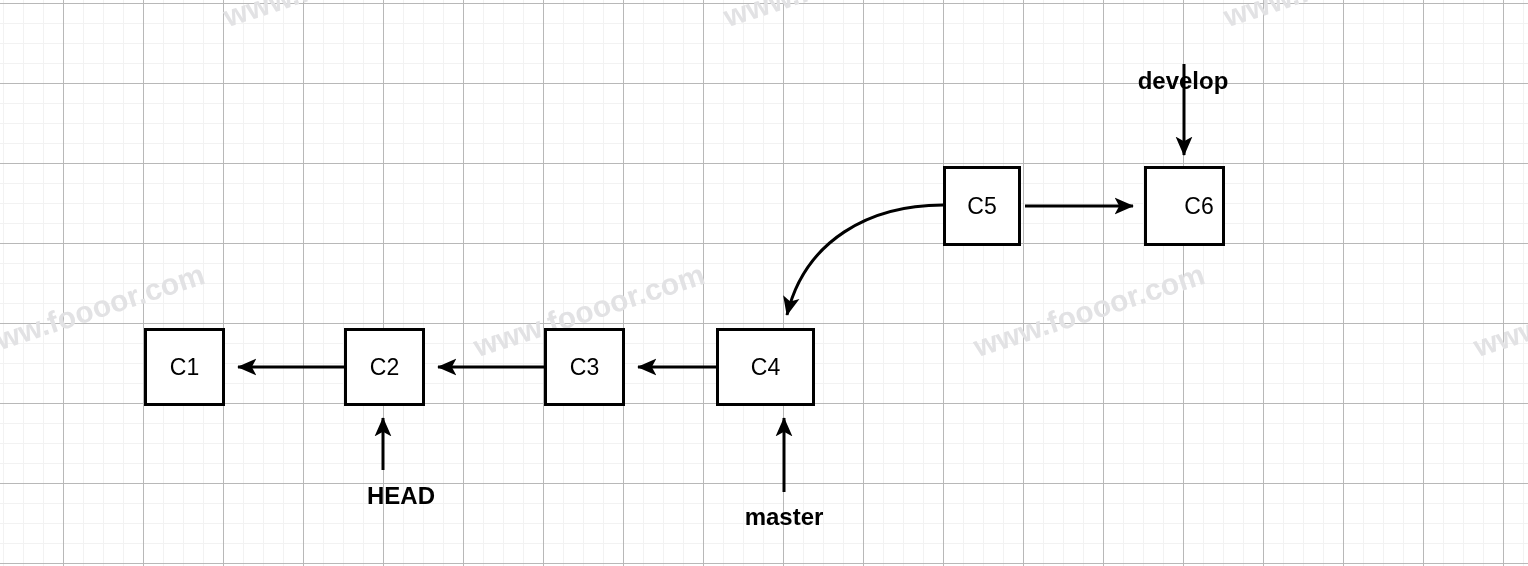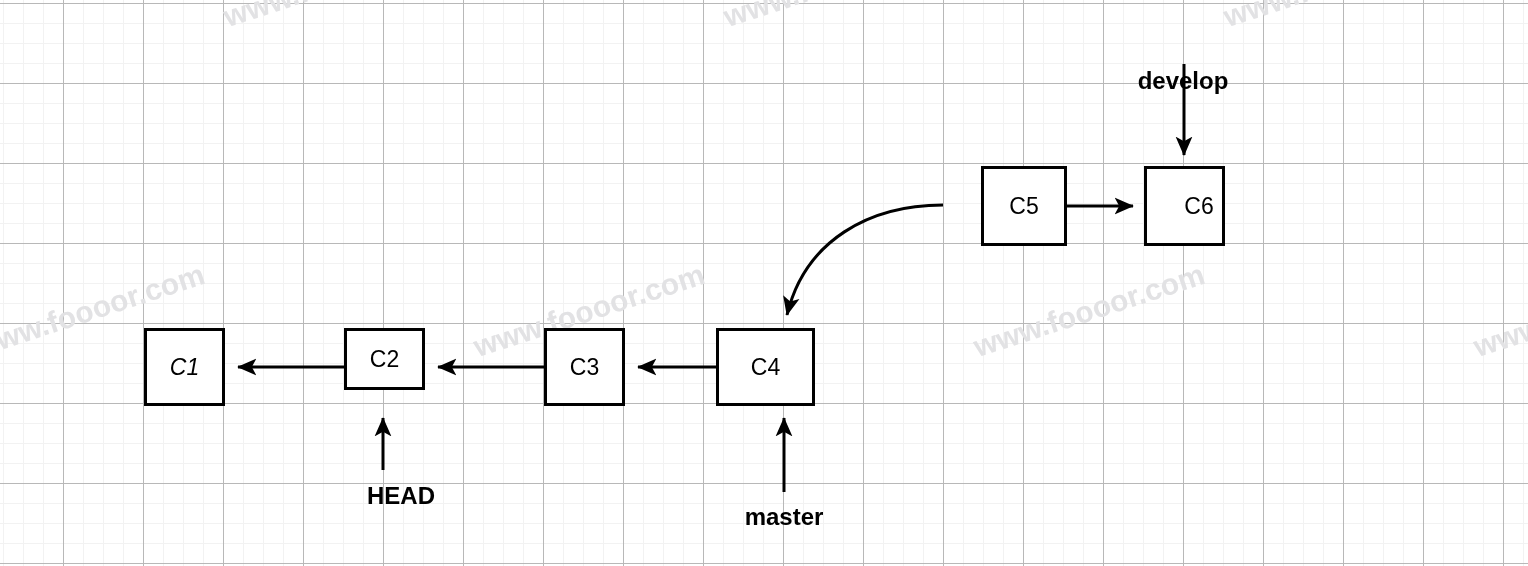--- a/index.html
+++ b/index.html
@@ -116,24 +116,24 @@
 
     <line x1="1025" y1="206" x2="1133" y2="206" stroke="#000000" stroke-width="3" marker-end="url(#arrowHead)"></line>
 
     <line x1="383" y1="470" x2="383" y2="418" stroke="#000000" stroke-width="3" marker-end="url(#arrowHead)"></line>
 
     <line x1="784" y1="492" x2="784" y2="418" stroke="#000000" stroke-width="3" marker-end="url(#arrowHead)"></line>
 
     <line x1="1184" y1="64" x2="1184" y2="155" stroke="#000000" stroke-width="3" marker-end="url(#arrowHead)"></line>
   </svg>
 
-  <div class="node" style="left:144px; top:328px; width:81px; height:78px;font-style:italic;">C1</div>
-  <div class="node" style="left:344px; top:328px; width:81px; height:62px;">C2</div>
+  <div class="node" style="left:144px; top:328px; width:81px; height:78px;">C1</div>
+  <div class="node" style="left:344px; top:328px; width:81px; height:78px;">C2</div>
   <div class="node" style="left:544px; top:328px; width:81px; height:78px;text-align:right;">C3</div>
   <div class="node" style="left:716px; top:328px; width:99px; height:78px;">C4</div>
-  <div class="node" style="left:943px; top:166px; width:86px; height:80px;margin-left:38px;">C5</div>
+  <div class="node" style="left:943px; top:166px; width:78px; height:80px;">C5</div>
   <div class="node" style="left:1144px; top:166px; width:81px; height:80px;padding-left:29px;">C6</div>
 
   <div class="ref-label center" style="left:401px; top:484px;">HEAD</div>
   <div class="ref-label center" style="left:784px; top:505px;">master</div>
   <div class="ref-label center" style="left:1183px; top:25px;margin-top:44px;">develop</div>
 
 </div>
 
 </body></html>

